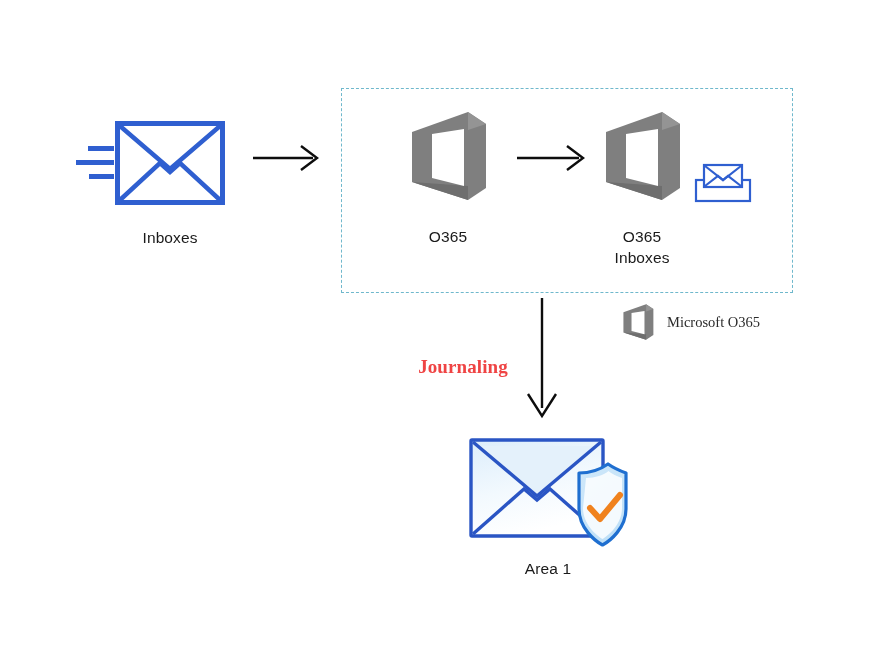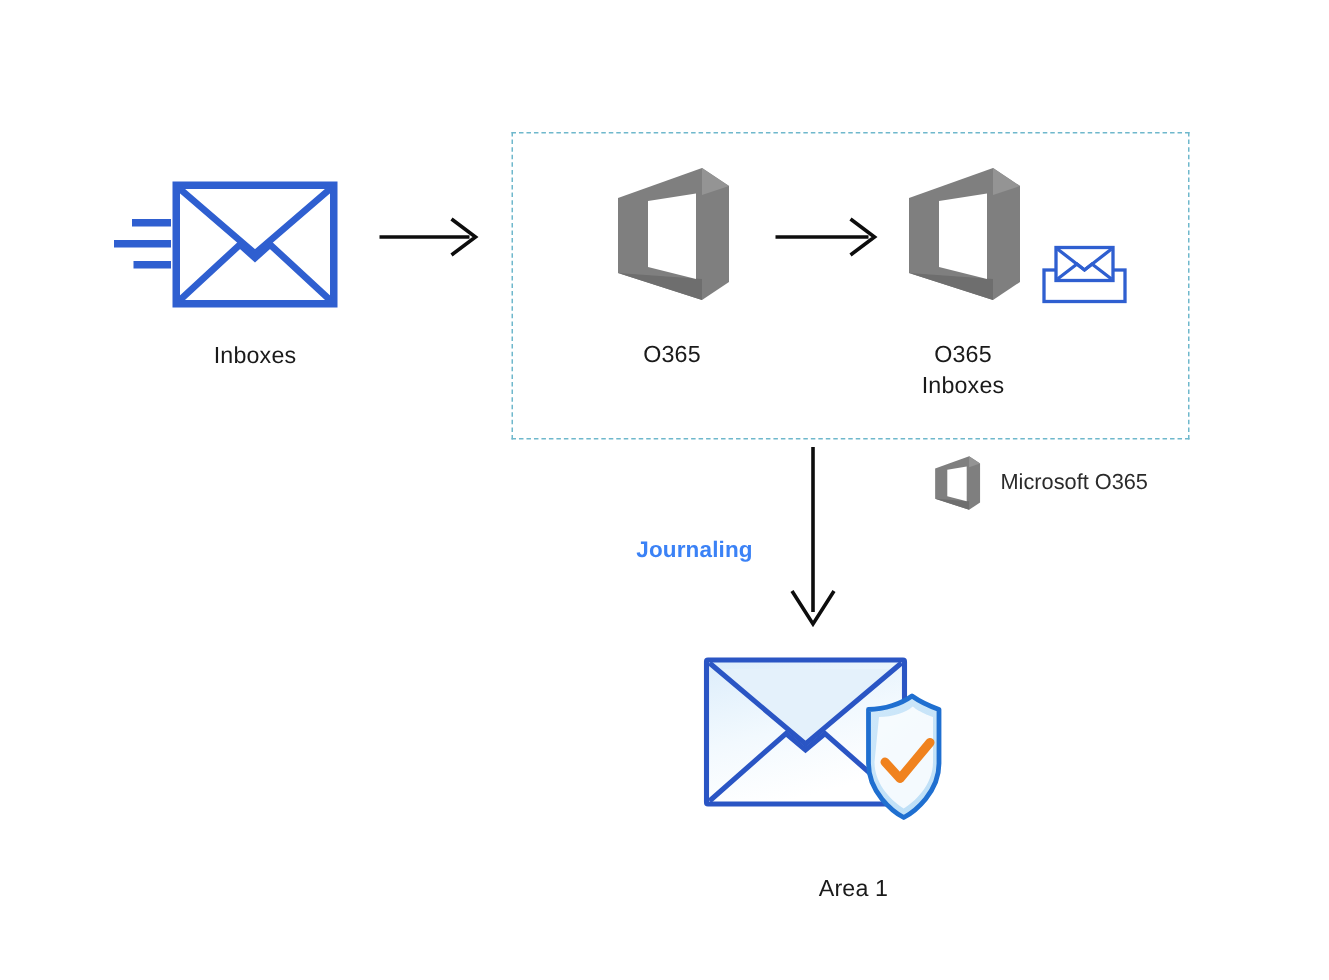--- a/index.html
+++ b/index.html
@@ -23,29 +23,30 @@
     position: absolute;
     text-align: center;
     color: #1a1a1a;
     font-size: 15.5px;
     line-height: 21px;
     font-family: "Liberation Sans", sans-serif;
     white-space: pre;
     letter-spacing: 0.1px;
   }
   .label-blue {
-    color: #3b82f6;
-    font-size: 15px;
+    color: #ef4444;
+    font-size: 19px;
     font-weight: bold;
+    font-family: Liberation Serif, serif;
   }
   .legend-label {
     position: absolute;
     color: #2b2b2b;
     font-size: 14.5px;
-    font-family: Liberation Sans, sans-serif;
+    font-family: Liberation Serif, serif;
     white-space: nowrap;
   }
   .dashed-zone {
     position: absolute;
     border: 1.6px dashed #6fb8cc;
     box-sizing: border-box;
     background: transparent;
   }
   svg { display: block; overflow: visible; }
 </style>
@@ -165,15 +166,15 @@
                L 158 76 C 158 95 142 108 134.5 112
                C 127 108 111 95 111 76 Z" fill="url(#shieldGrad)" stroke="#1f6fd0" stroke-width="3.2" stroke-linejoin="round"></path>
       <path d="M 118 45 C 127 45 136 42 140.5 38 C 145 42 154 45 154 45
                L 154 75 C 154 91 141 102 134.5 106
                C 128 102 115 91 115 75 Z" fill="#ffffff" opacity="0.82"></path>
 
       <path d="M 122 75 L 132 86 L 152 62" fill="none" stroke="#f0821e" stroke-width="6" stroke-linecap="round" stroke-linejoin="round"></path>
     </svg>
   </div>
 
-  <div class="label" style="left:494px; top:558px; width:150px;margin-top:24px;">Area 1</div>
+  <div class="label" style="left:473px; top:558px; width:150px;">Area 1</div>
 
 </div>
 
 </body></html>

